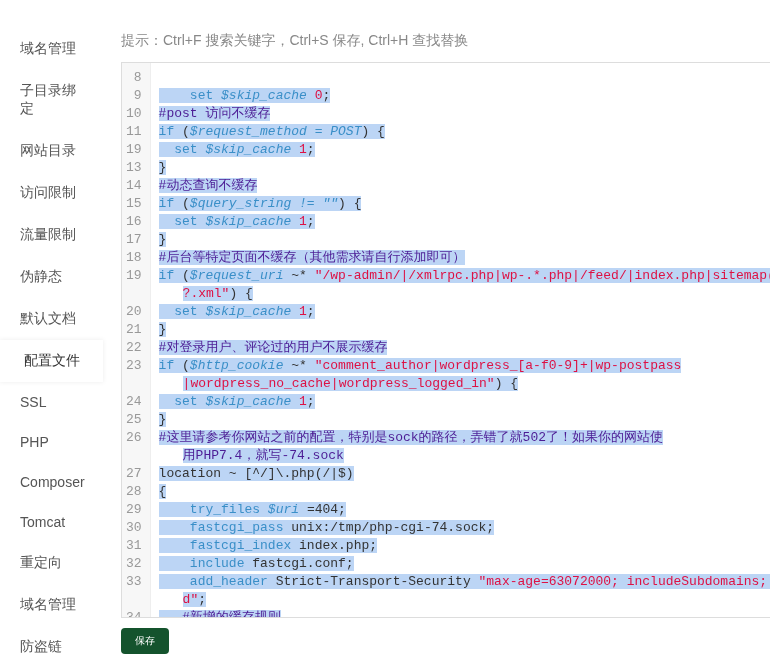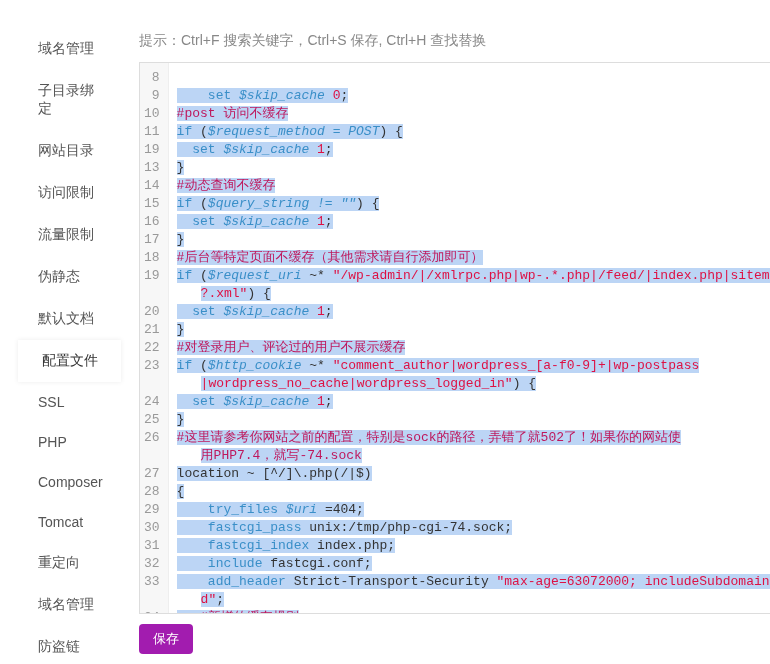--- a/index.html
+++ b/index.html
@@ -1,37 +1,37 @@
 <!DOCTYPE html>
 <html><head>
 <meta charset="utf-8">
 <style>
   * { margin: 0; padding: 0; box-sizing: border-box; }
   body { font-family: "Microsoft YaHei", Arial, sans-serif; font-size: 14px; color: #333; background: #fff; width: 770px; height: 664px; overflow: hidden; }
   .container { display: flex; height: 100%; }
-  .sidebar { width: 103px; flex-shrink: 0; padding-top: 28px; margin-left: 18px; }
+  .sidebar { width: 103px; flex-shrink: 0; padding-top: 28px; }
   .sidebar .item { padding: 12px 20px; cursor: pointer; color: #555; font-size: 14px; }
   .sidebar .item.active { background: #fff; color: #333; font-weight: 500; box-shadow: 0 0 5px rgba(0,0,0,0.08); padding-left: 24px; }
   .main { flex: 1; display: flex; flex-direction: column; padding-top: 28px; }
   .hint { color: #888; font-size: 14px; padding: 4px 0 12px 18px; }
   .editor-wrap { flex: 1; border: 1px solid #ddd; margin: 0 12px 10px 18px; position: relative; overflow: hidden; }
   .editor { display: flex; height: 100%; font-family: Consolas, "Courier New", monospace; font-size: 13px; line-height: 18px; }
   .gutter { background: #f7f7f7; color: #999; text-align: right; padding: 6px 8px 6px 4px; user-select: none; border-right: 1px solid #eee; }
   .gutter div { height: 18px; }
   .code { flex: 1; padding: 6px 8px; position: relative; }
   .code .line { height: 18px; white-space: pre; }
   .code .wrap { height: 18px; white-space: pre; padding-left: 24px; }
   .sel { background: #bcd5f5; display: inline; }
   .kw { color: #3a8fc8; }
   .var { color: #3a8fc8; font-style: italic; }
   .num { color: #d14; }
   .str { color: #d14; }
-  .cm { color: #be185d; }
+  .cm { color: #4c1d95; }
   .btnrow { padding: 0 0 10px 18px; }
-  .save-btn { background: #a21caf; color: #fff; border: none; padding: 6px 14px; border-radius: 4px; font-size: 13px; cursor: pointer; }
+  .save-btn { background: #14532d; color: #fff; border: none; padding: 6px 14px; border-radius: 4px; font-size: 10px; cursor: pointer; }
 </style>
 </head>
 <body>
 
 <div class="container">
   <div class="sidebar" id="sidebar">
       <div class="item">域名管理</div>
       <div class="item">子目录绑定</div>
       <div class="item">网站目录</div>
       <div class="item">访问限制</div>

